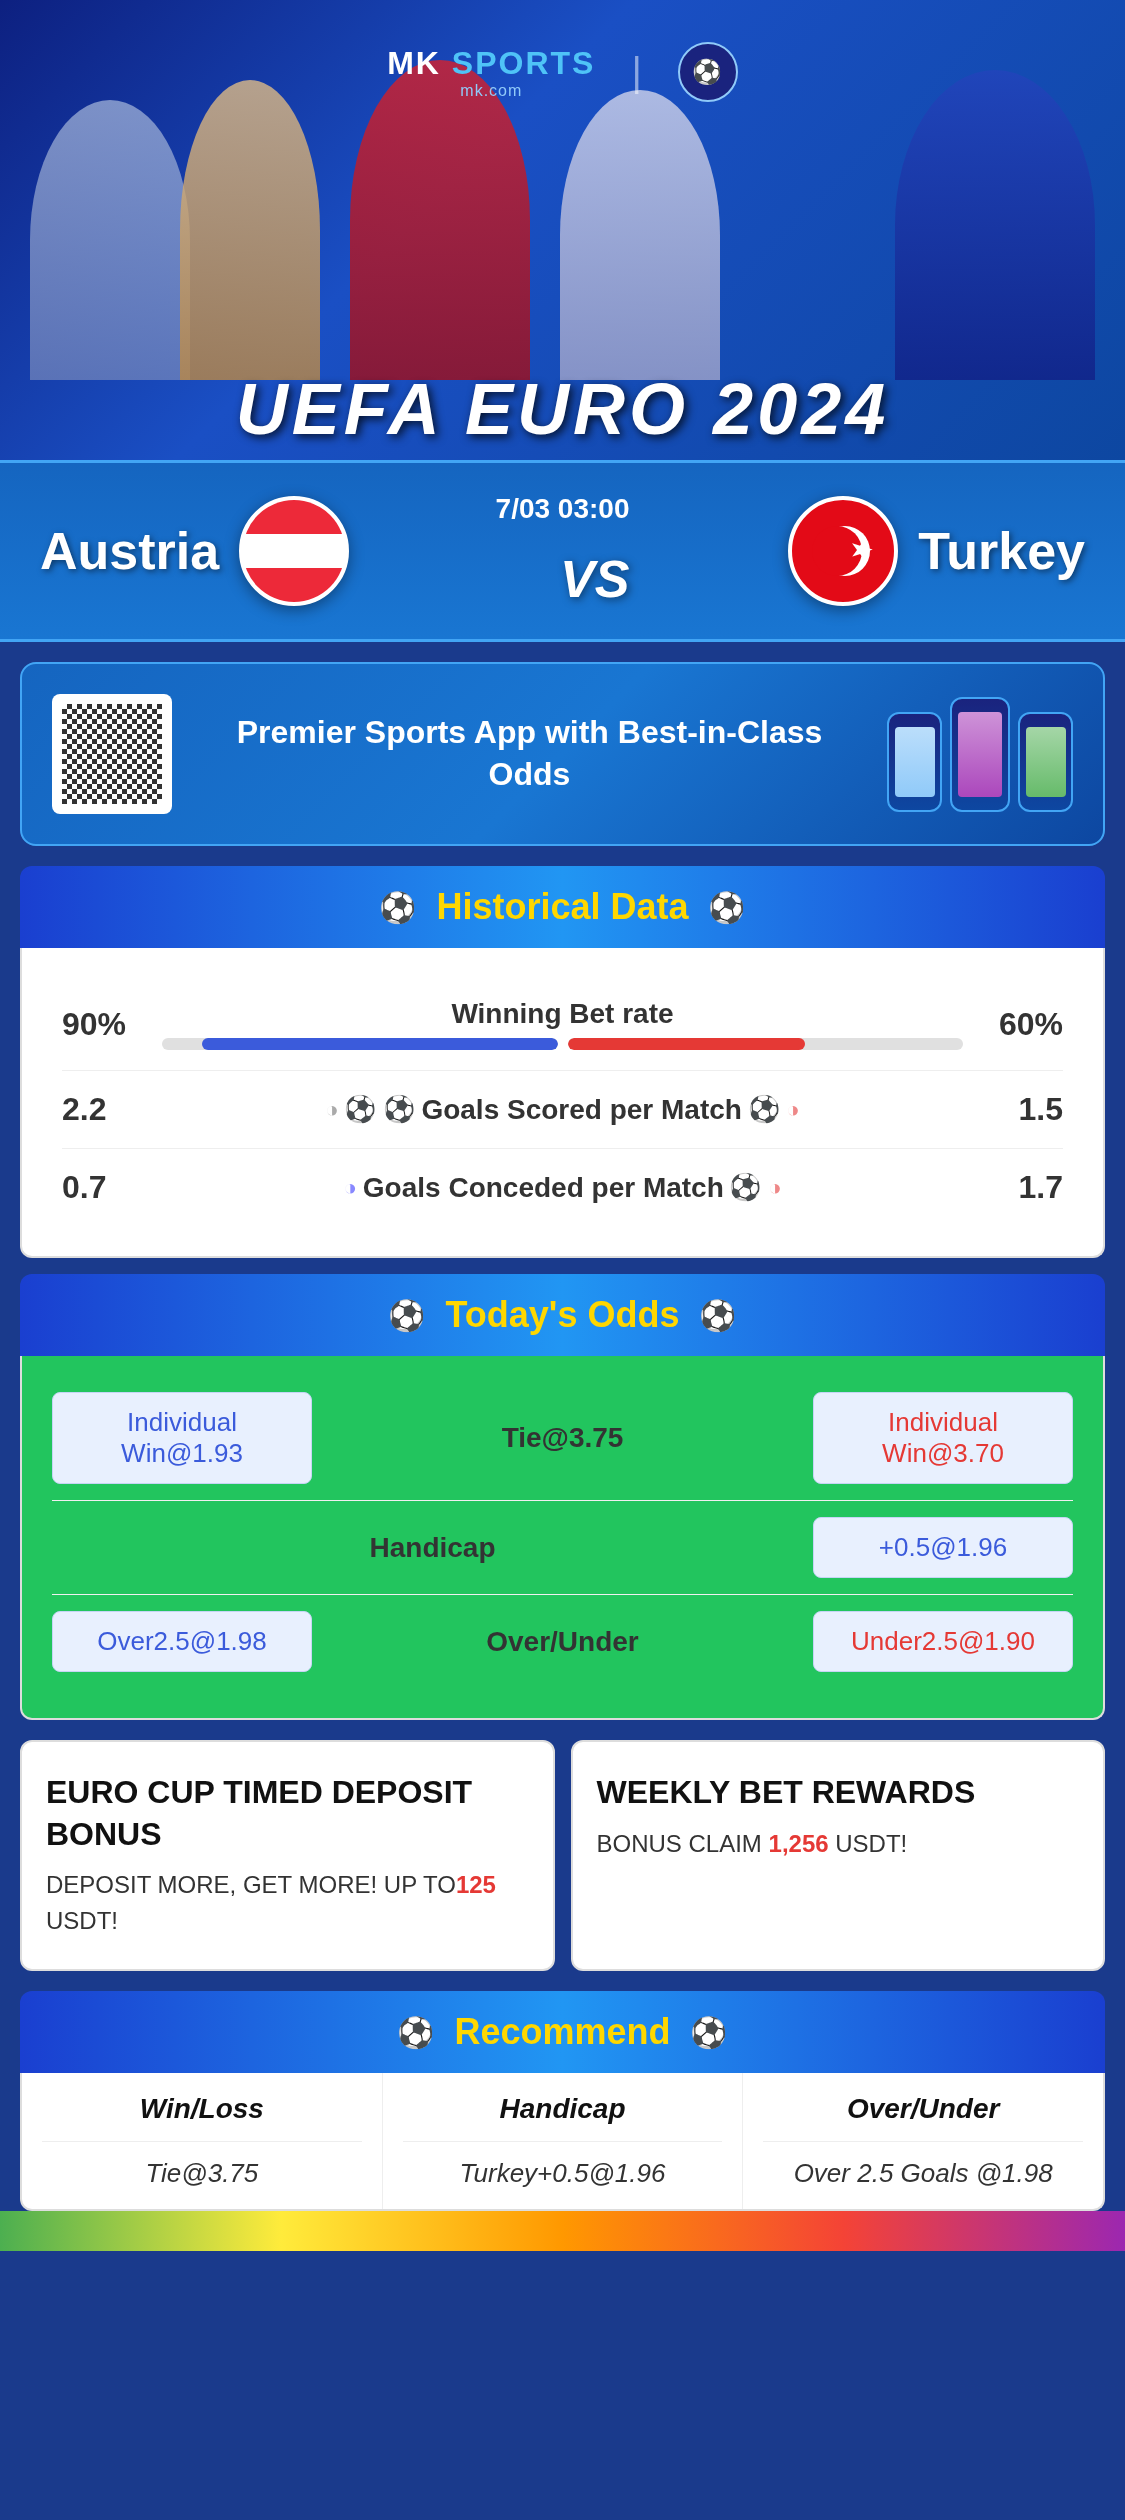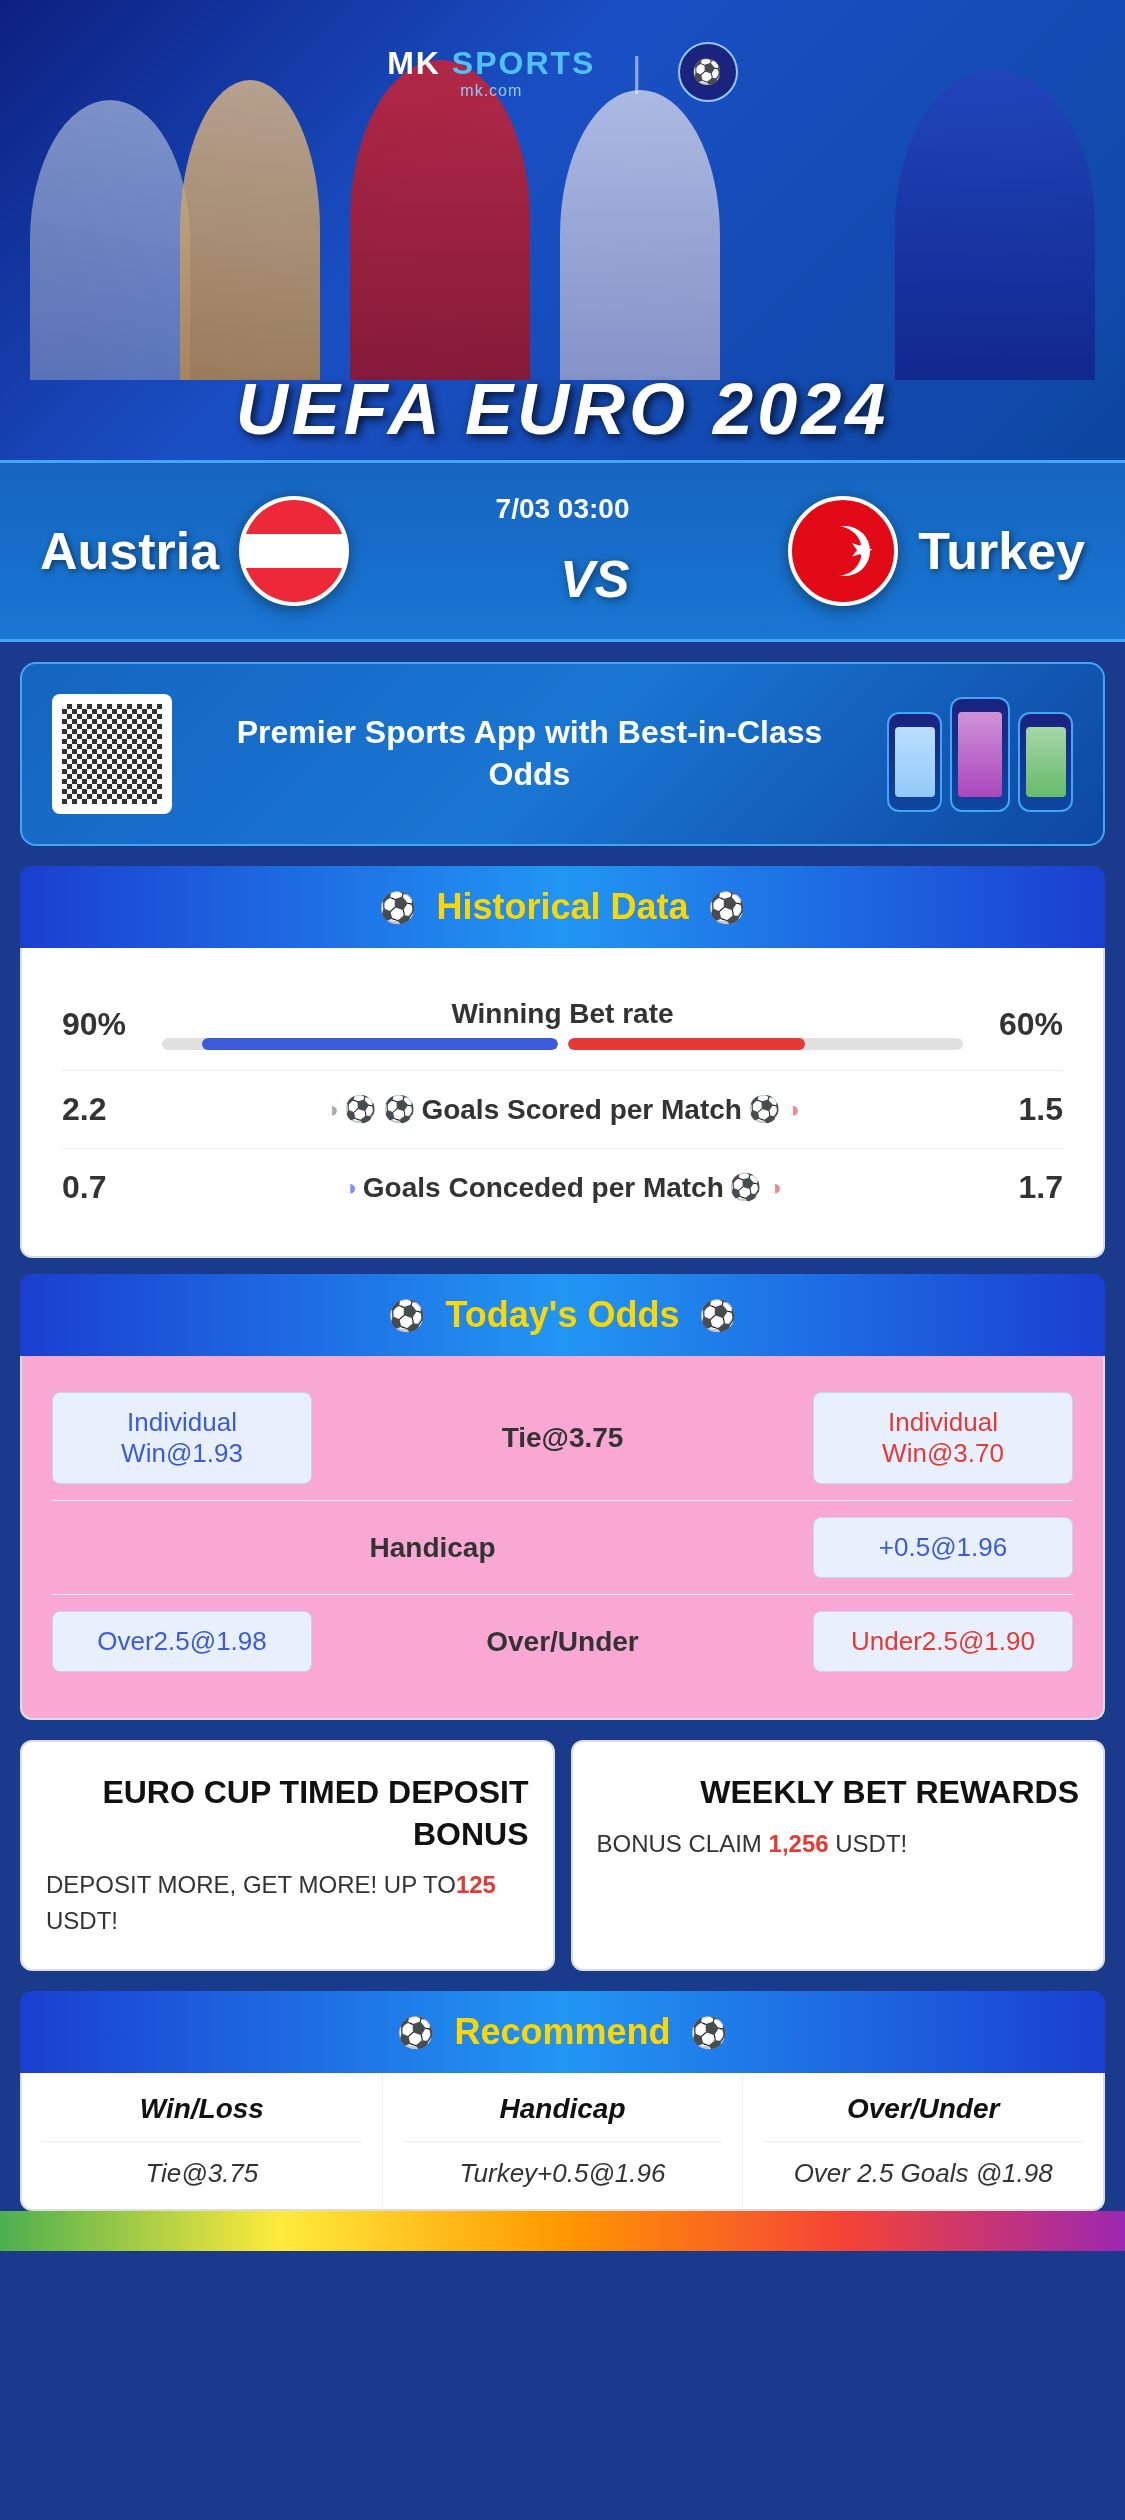--- a/index.html
+++ b/index.html
@@ -314,21 +314,21 @@
       background: #e0e0e0;
       border-radius: 6px;
       overflow: hidden;
     }
     .bar-right-fill {
       height: 100%;
       background: #e53935;
       border-radius: 6px;
     }
     .odds-content {
-      background: #f9a8d4;
+      background: #22c55e;
       padding: 20px 30px 30px;
       border: 2px solid #ddd;
       border-top: none;
       border-radius: 0 0 12px 12px;
     }
     .odds-row {
       display: flex;
       align-items: center;
       justify-content: space-between;
       padding: 16px 0;
@@ -376,21 +376,20 @@
       border-radius: 12px;
       padding: 30px 24px;
       border: 2px solid #ddd;
     }
     .bonus-card-title {
       font-size: 32px;
       font-weight: 900;
       color: #111;
       line-height: 1.3;
       margin-bottom: 12px;
-      text-align: right;
     }
     .bonus-card-desc {
       font-size: 24px;
       color: #333;
       line-height: 1.5;
     }
     .bonus-highlight {
       color: #e53935;
       font-weight: bold;
     }

